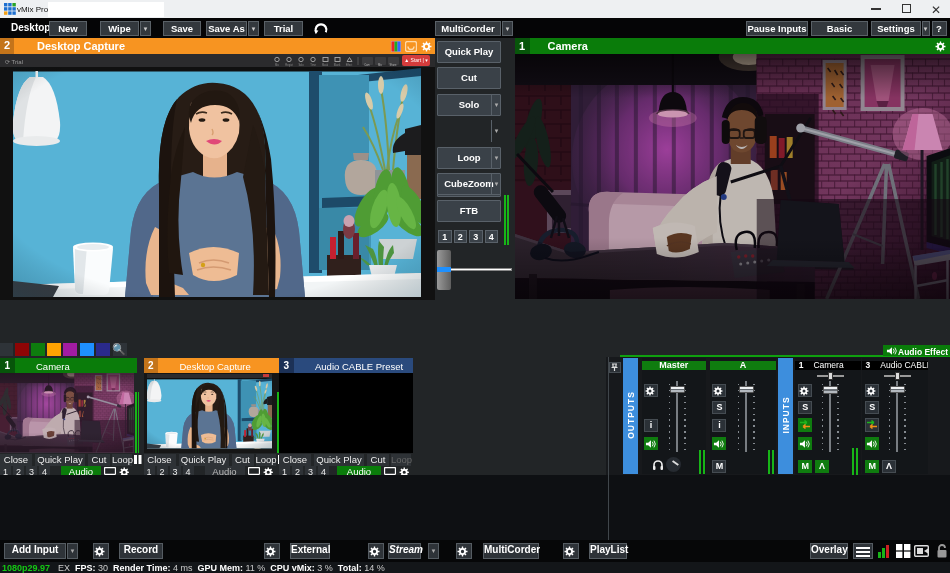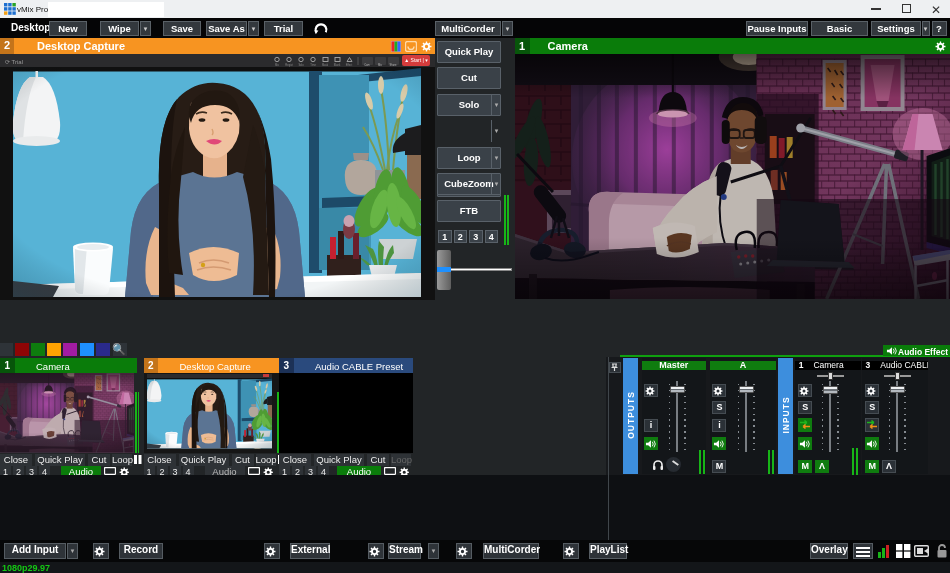--- a/index.html
+++ b/index.html
@@ -751,21 +751,21 @@
       <svg style="margin-top:2px" width="11" height="11" viewBox="0 0 24 24">
         <use href="#gearicon"></use>
       </svg>
     </div>
   <div class="bbtn" style="left:290px;width:40px;">External</div>
   <div class="gearbtn" style="left:368px;">
       <svg style="margin-top:2px" width="11" height="11" viewBox="0 0 24 24">
         <use href="#gearicon"></use>
       </svg>
     </div>
-  <div class="bbtn" style="left:388px;width:33px;">Stream</div>
+  <div class="bbtn" style="left:388px;width:33px;font-style:italic;">Stream</div>
   <div class="abs" style="left:428px;top:543px;width:11px;height:16px;background:#2e3338;border:1px solid #555c62;color:#aaa;font-size:6px;text-align:center;line-height:15px;">▼</div>
   <div class="gearbtn" style="left:456px;">
       <svg style="margin-top:2px" width="11" height="11" viewBox="0 0 24 24">
         <use href="#gearicon"></use>
       </svg>
     </div>
   <div class="bbtn" style="left:483px;width:56px;">MultiCorder</div>
   <div class="gearbtn" style="left:563px;">
       <svg style="margin-top:2px" width="11" height="11" viewBox="0 0 24 24">
         <use href="#gearicon"></use>
@@ -793,13 +793,14 @@
       <rect x="3" y="3" width="6" height="6" fill="#ddd"></rect>
       <path d="M10 6 l4-2.5 v5 Z" fill="#ddd"></path>
     </svg>
   <svg class="abs" style="left:936px;top:543.5px" width="12" height="15" viewBox="0 0 12 15">
       <path d="M3 6 V4 a3 3 0 0 1 6 0" fill="none" stroke="#999" stroke-width="1.8"></path>
       <rect x="1.5" y="6" width="9" height="7.5" rx="1" fill="#999"></rect>
     </svg>
 
   <div class="abs" style="left:0;top:562px;width:950px;height:11px;background:#131619;"></div>
   <div class="abs" style="left:2px;top:563px;font-size:9px;font-weight:bold;color:#14c814;">1080p29.97</div>
+  <div class="abs" style="left:58px;top:563px;font-size:9px;color:#ccc;">EX&nbsp;&nbsp;<b style="color:#fff">FPS:</b>&nbsp;30&nbsp;&nbsp;<b style="color:#fff">Render Time:</b>&nbsp;4 ms&nbsp;&nbsp;<b style="color:#fff">GPU Mem:</b>&nbsp;11 %&nbsp;&nbsp;<b style="color:#fff">CPU vMix:</b>&nbsp;3 %&nbsp;&nbsp;<b style="color:#fff">Total:</b>&nbsp;14 %</div>
 </div>
 
 </body></html>

